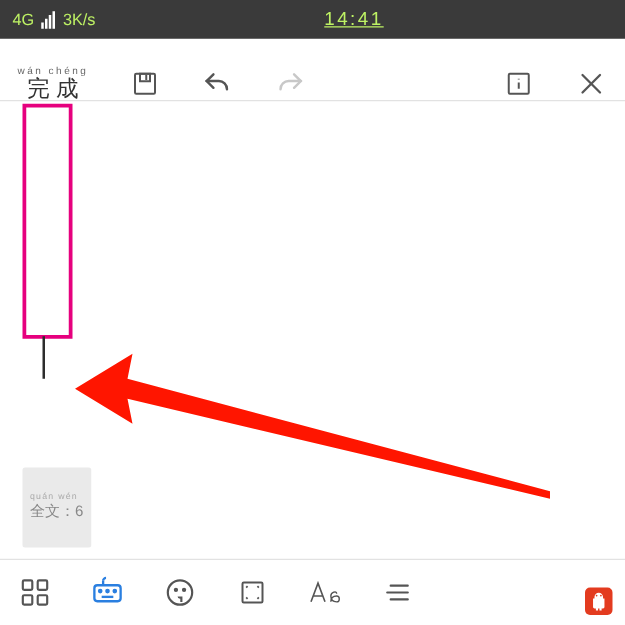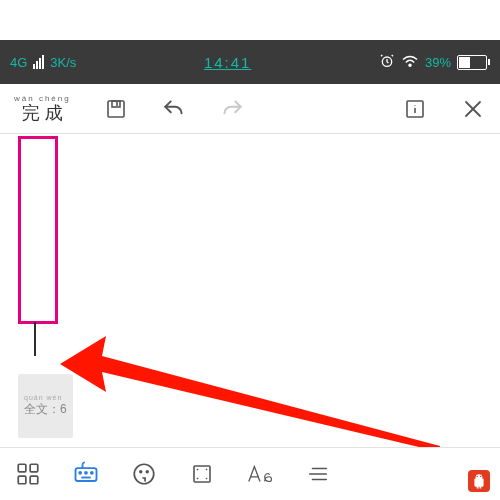--- a/index.html
+++ b/index.html
@@ -8,29 +8,28 @@
     width: 500px;
     height: 500px;
     font-family: sans-serif;
     background: #fff;
     overflow: hidden;
     position: relative;
   }
 
   
   .status-bar {
-    height: 44px;
+    height: 31px;
     background: #3a3a3a;
-    color: #14b8a6;
+    color: #bef264;
     display: flex;
     align-items: center;
     font-size: 13px;
     padding: 0 10px;
     box-sizing: border-box;
-    margin-top: 40px;
   }
   .status-left, .status-right {
     display: flex;
     align-items: center;
     gap: 6px;
   }
   .status-center {
     flex: 1;
     text-align: center;
     font-size: 15px;
@@ -62,21 +61,21 @@
     position:absolute; left:1px; top:1px; bottom:1px; width:40%; background:#fff;
   }
   .battery-tip {
     width:2px; height:6px; background:#fff; margin-left:1px;
   }
 
   
   .toolbar {
     height: 50px;
     display: flex;
-    align-items: center;
+    align-items: flex-end;
     padding: 0 14px;
     gap: 32px;
     border-bottom: 1px solid #e2e2e2;
     box-sizing: border-box;
     color: #4a4a4a;
   }
   .done-btn {
     text-align: center;
     line-height: 1.0;
     font-size: 18px;
@@ -192,42 +191,20 @@
     <span>4G</span>
     <span class="signal">
       <span></span>
         <span></span>
         <span></span>
         <span></span>
     </span>
     <span>3K/s</span>
   </div>
   <div class="status-center">14:41</div>
-  <div class="status-right">
-    <span>
-      <svg width="16" height="16" viewBox="0 0 24 24" fill="none" stroke="#fff" stroke-width="2">
-        <circle cx="12" cy="13" r="7"></circle>
-          <path d="M12 9v4l2 2M5 3l-2 2M19 3l2 2"></path>
-      </svg>
-    </span>
-    <span>
-      <svg width="18" height="14" viewBox="0 0 24 20" fill="none" stroke="#fff" stroke-width="2">
-        <path d="M2 8c6-6 14-6 20 0"></path>
-          <path d="M6 12c4-4 8-4 12 0"></path>
-          <circle cx="12" cy="16" r="1.5" fill="#fff"></circle>
-      </svg>
-    </span>
-    <span>39%</span>
-    <span class="battery">
-      <span class="battery-body">
-          <span class="battery-fill"></span>
-        </span>
-      <span class="battery-tip"></span>
-    </span>
-  </div>
 </div>
 
 <div class="toolbar">
   <div class="done-btn">
     <span class="pinyin">wán  chéng</span>
     <span>完 成</span>
   </div>
   <div class="tb-icon">
     <svg width="24" height="24" viewBox="0 0 24 24" fill="none" stroke="#555" stroke-width="1.6">
       <rect x="4" y="4" width="16" height="16" rx="1"></rect>

